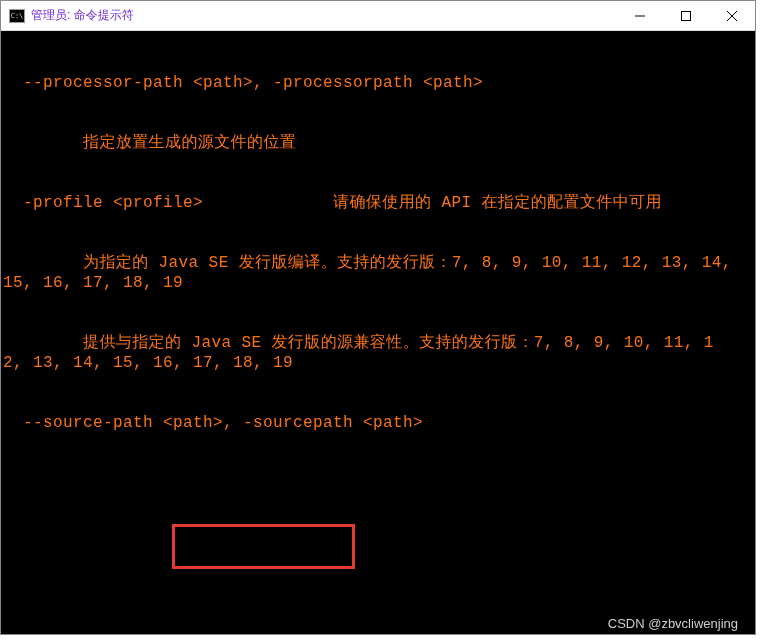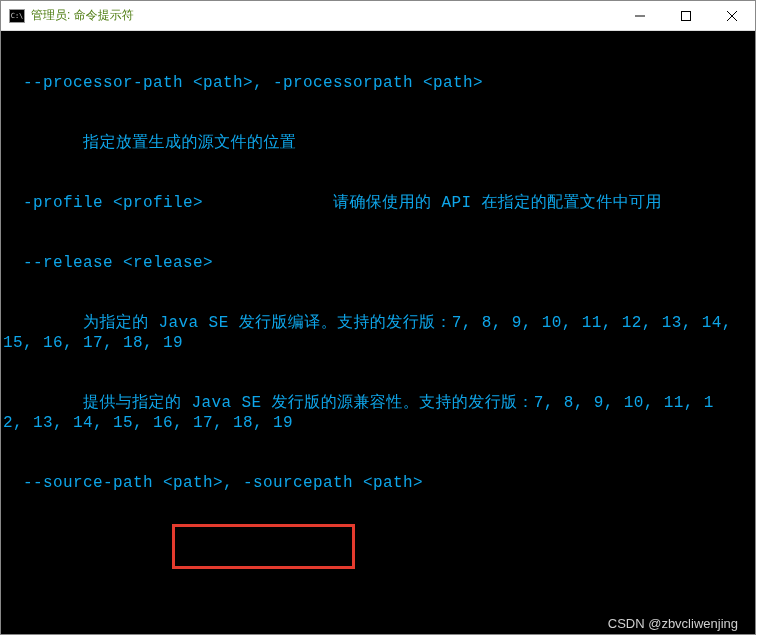--- a/index.html
+++ b/index.html
@@ -35,42 +35,42 @@
       display: inline-flex;
       align-items: center;
       justify-content: center;
       font-size: 7px;
       color: #ccc;
       font-family: Consolas, monospace;
     }
     .titlebar-text {
       font-size: 12px;
       font-family: "Microsoft YaHei", sans-serif;
-      color: #4d7c0f;
+      color: #6d28d9;
       flex: 1;
     }
     .titlebar-controls {
       display: flex;
       height: 100%;
     }
     .titlebar-btn {
       width: 46px;
       height: 100%;
       display: flex;
       align-items: center;
       justify-content: center;
       color: #000;
       font-size: 12px;
       font-family: "Segoe UI", sans-serif;
     }
     .titlebar-btn svg { width: 10px; height: 10px; }
     .terminal {
       flex: 1;
       background: #000;
-      color: #0ea5e9;
+      color: #f97316;
       font-size: 16px;
       line-height: 20px;
       padding: 2px 22px 2px 2px;
       white-space: pre-wrap;
       word-break: break-all;
       overflow: hidden;
       position: relative;
       letter-spacing: 0.4px;
     }
     .terminal-line { min-height: 20px; }
@@ -112,21 +112,20 @@
             <line x1="0" y1="0" x2="10" y2="10" stroke="#000" stroke-width="1"></line>
             <line x1="10" y1="0" x2="0" y2="10" stroke="#000" stroke-width="1"></line>
           </svg>
       </div>
     </div>
   </div>
   <div class="terminal">
     <div class="terminal-line">  --processor-path &lt;path&gt;, -processorpath &lt;path&gt;</div>
     <div class="terminal-line">        指定放置生成的源文件的位置</div>
     <div class="terminal-line">  -profile &lt;profile&gt;             请确保使用的 API 在指定的配置文件中可用</div>
-    <div class="terminal-line">  --release &lt;release&gt;</div>
     <div class="terminal-line">        为指定的 Java SE 发行版编译。支持的发行版：7, 8, 9, 10, 11, 12, 13, 14, 15, 16, 17, 18, 19</div>
     <div class="terminal-line">        提供与指定的 Java SE 发行版的源兼容性。支持的发行版：7, 8, 9, 10, 11, 12, 13, 14, 15, 16, 17, 18, 19</div>
     <div class="terminal-line">  --source-path &lt;path&gt;, -sourcepath &lt;path&gt;</div>
     
     
     
     
     
     
     

